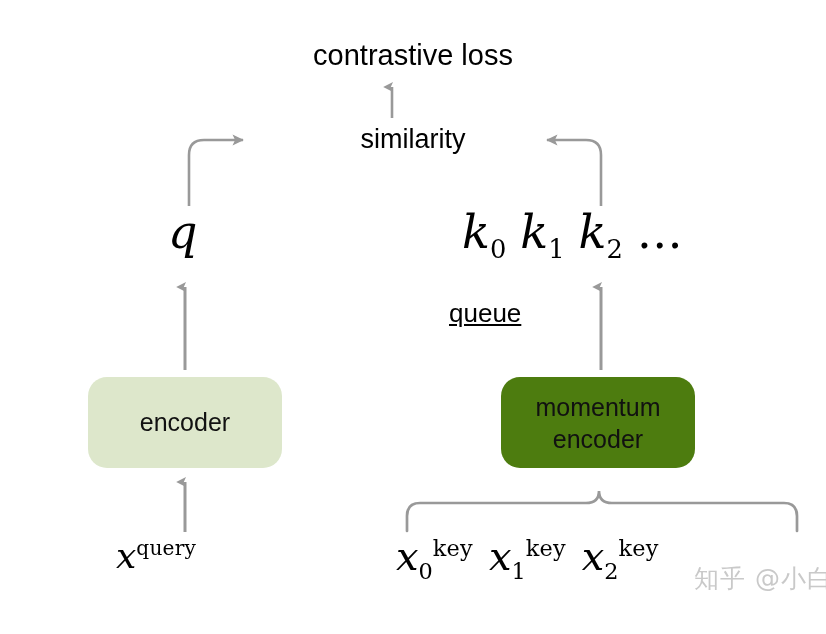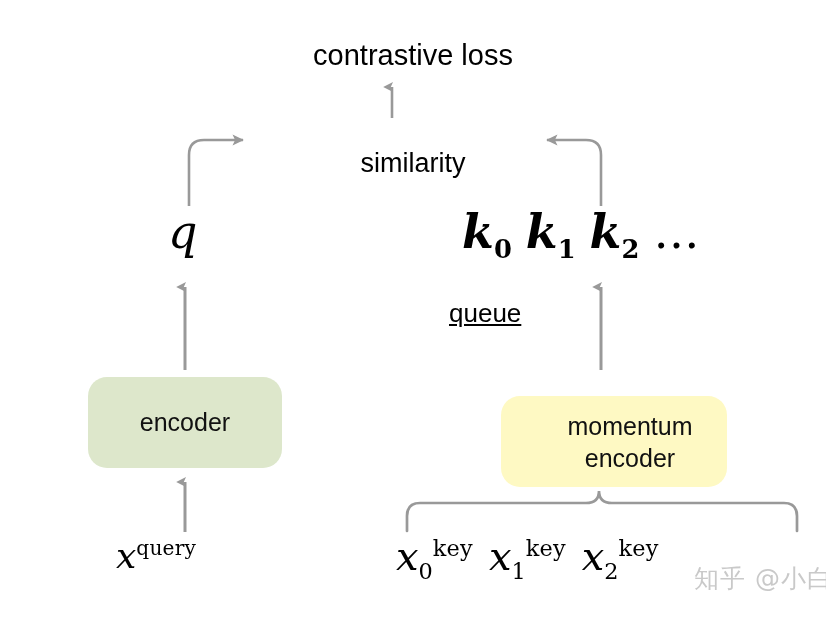--- a/index.html
+++ b/index.html
@@ -36,49 +36,48 @@
   }
   .math .dn{
     font-style:normal;
     font-size:0.56em;
     vertical-align:sub;
   }
   .math .dots{font-style:normal;letter-spacing:2px;}
 
   
   #contrastive-loss{left:0;top:39px;width:826px;text-align:center;font-size:29px;}
-  #similarity{left:0;top:124px;width:826px;text-align:center;font-size:27px;margin-top:24px;}
+  #similarity{left:0;top:124px;width:826px;text-align:center;font-size:27px;}
   #queue-label{left:449px;top:299px;font-size:26px;text-decoration:underline;}
 
   #q-symbol{left:168px;top:209px;font-size:46px;}
   #k-row{left:462px;top:209px;font-size:46px;}
-  #k-row span.kitem{margin-right:14px;font-weight:bold;}
+  #k-row span.kitem{margin-right:14px;}
 
   #x-query{left:116px;top:538px;font-size:36px;}
   #x-key-row{left:396px;top:536px;font-size:40px;}
   #x-key-row span.kitem{margin-right:16px;}
 
   
   .enc-box{
     border-radius:19px;
     display:flex;align-items:center;justify-content:center;
     text-align:center;
     font-size:25px;
     color:#111;
     font-family:"Liberation Sans", sans-serif;
   }
   #encoder-box{
     left:88px;top:377px;width:194px;height:91px;
     background:#dde7cb;
   }
   #momentum-encoder-box{
-    left:501px;top:396px;width:194px;height:91px;
-    background:#fef9c3;
+    left:501px;top:377px;width:194px;height:91px;
+    background:#4d7c0f;
     line-height:1.28;
-    padding-left:32px;
   }
 
   
   #arrows{left:0;top:0;width:826px;height:634px;}
 
   
   #watermark{
     left:694px;top:562px;
     font-size:25px;
     color:#c9c9c9;

